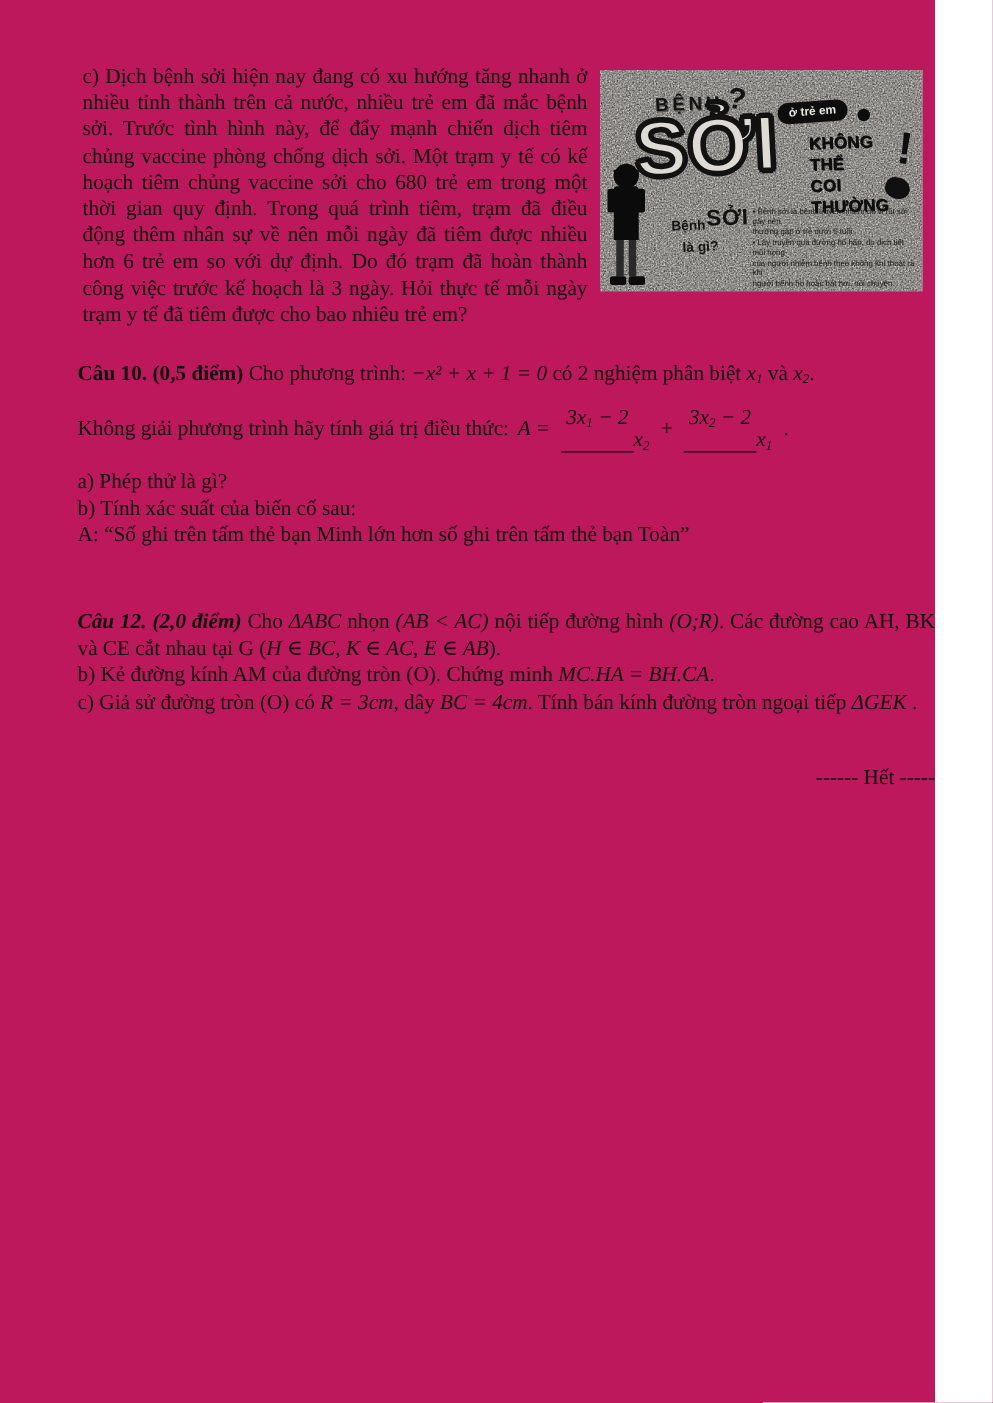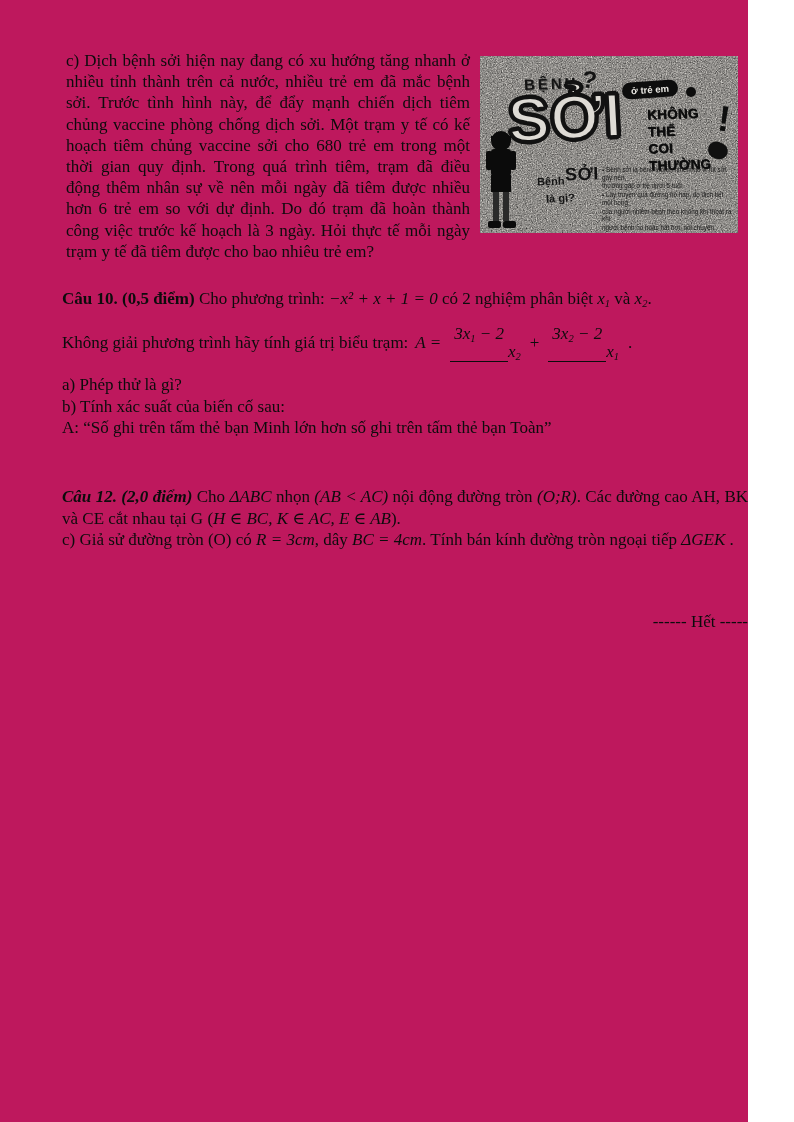--- a/index.html
+++ b/index.html
@@ -176,21 +176,21 @@
     <span class="b">Câu 10. (0,5 điểm)</span>
     <span>Cho phương trình:</span>
     <span class="i">−x² + x + 1 = 0</span>
     <span>có 2 nghiệm phân biệt</span>
     <span class="i"><span>x</span><sub class="msub">1</sub></span>
     <span>và</span>
     <span class="i"><span>x</span><sub class="msub">2</sub></span><span>.</span>
   </p>
 
   <div class="abs cau10-l2">
-    <span>Không giải phương trình hãy tính giá trị biểu trạm:</span>
+    <span>Không giải phương trình hãy tính giá trị điều thức:</span>
     <span class="i">A =</span>
     <span class="frac">
       <span class="num"><span>3x</span><sub class="msub">1</sub> <span>− 2</span></span>
       <span class="den"><span>x</span><sub class="msub">2</sub></span>
     </span>
     <span>+</span>
     <span class="frac">
       <span class="num"><span>3x</span><sub class="msub">2</sub> <span>− 2</span></span>
       <span class="den"><span>x</span><sub class="msub">1</sub></span>
     </span>
@@ -203,22 +203,26 @@
     <p>A: “Số ghi trên tấm thẻ bạn Minh lớn hơn số ghi trên tấm thẻ bạn Toàn”</p>
   </div>
 
   <div class="abs qline sec12">
     <p class="just">
       <span class="bi">Câu 12. (2,0 điểm)</span>
       <span>Cho</span>
       <span class="i">ΔABC</span>
       <span>nhọn</span>
       <span class="i">(AB &lt; AC)</span>
-      <span>nội động đường tròn</span>
+      <span>nội tiếp đường hình</span>
       <span class="i">(O;R)</span><span>. Các đường cao AH, BK và CE cắt nhau tại G (</span><span class="i">H ∈ BC, K ∈ AC, E ∈ AB</span><span>).</span>
+    </p>
+    <p>
+      <span>b) Kẻ đường kính AM của đường tròn (O). Chứng minh</span>
+      <span class="i">MC.HA = BH.CA</span><span>.</span>
     </p>
     <p class="just">
       <span>c) Giả sử đường tròn (O) có</span>
       <span class="i">R = 3cm</span><span>, dây</span>
       <span class="i">BC = 4cm</span><span>. Tính bán kính đường tròn ngoại tiếp</span>
       <span class="i">ΔGEK</span>
       <span>.</span>
     </p>
   </div>
 

